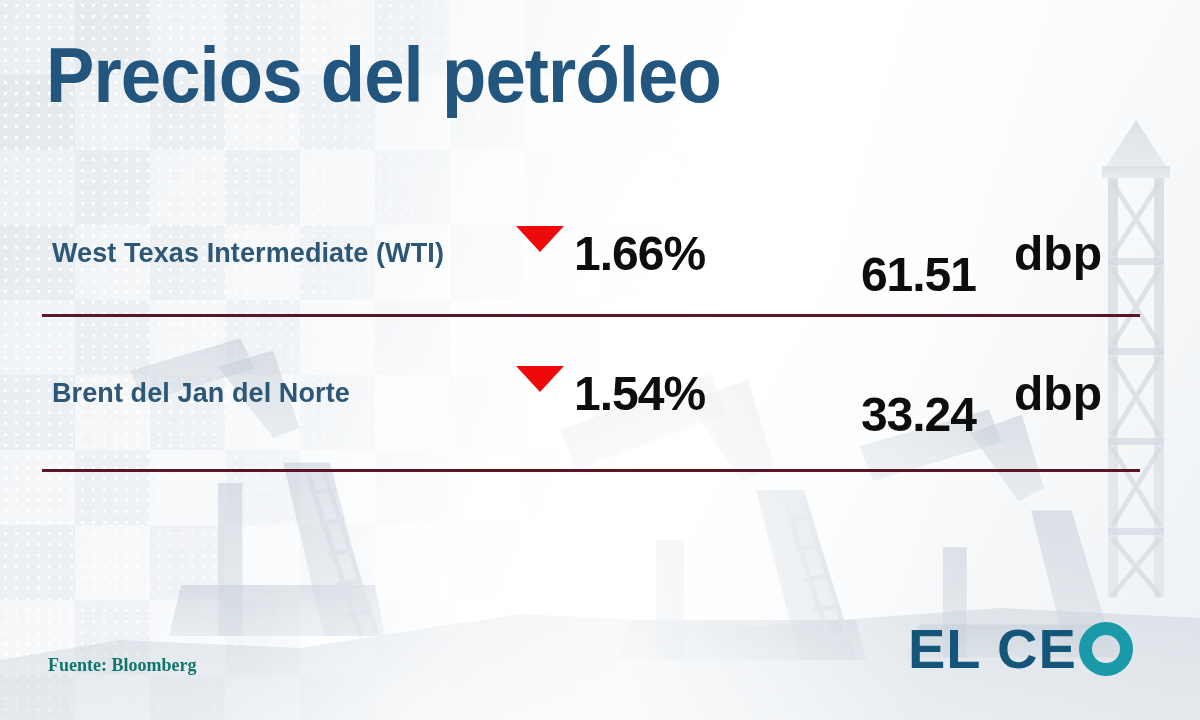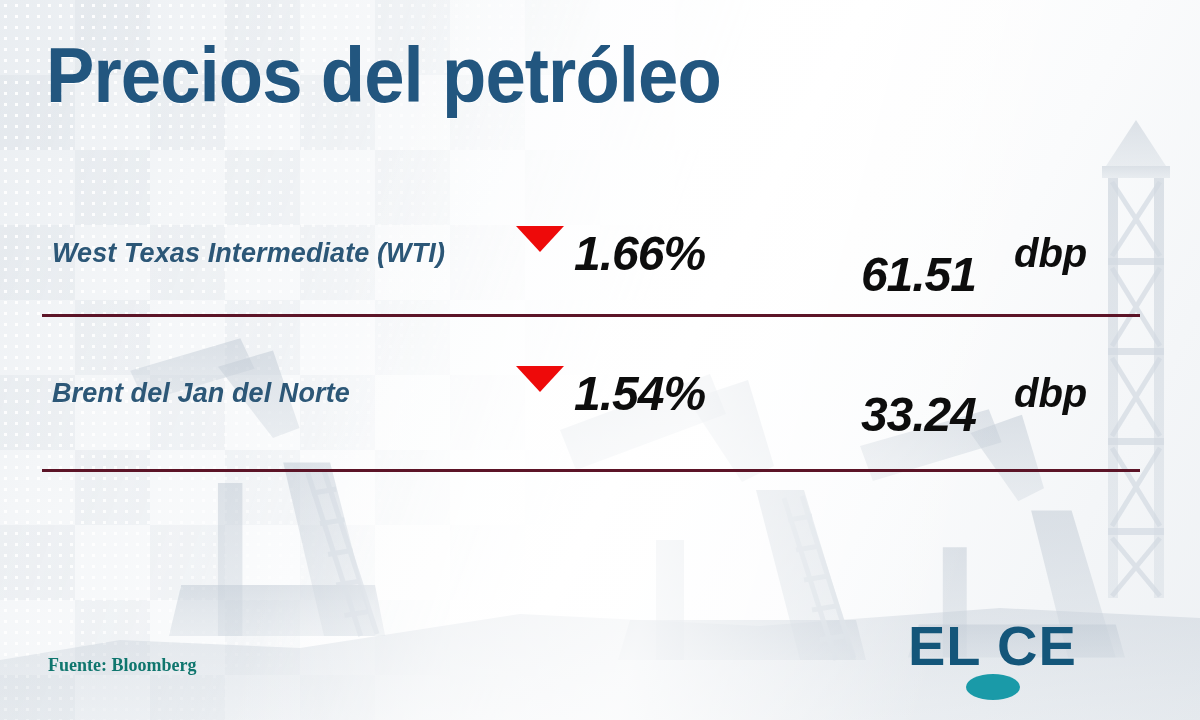--- a/index.html
+++ b/index.html
@@ -106,21 +106,20 @@
   }
 
   
   .row {
     position: absolute;
     left: 0;
     width: 1200px;
     height: 90px;
     display: flex;
     align-items: center;
-    font-style: italic;
   }
   #row-wti  { top: 208px; }
   #row-brent{ top: 348px; }
 
   .row-name {
     position: absolute;
     left: 52px;
     font-size: 27px;
     font-weight: 700;
     color: #2c5777;
@@ -156,21 +155,21 @@
     font-size: 48px;
     font-weight: 700;
     color: #0d0d0d;
     letter-spacing: -1px;
     white-space: nowrap;
     margin-top: 43px;
   }
   .row-unit {
     position: absolute;
     left: 1014px;
-    font-size: 40px;
+    font-size: 48px;
     font-weight: 700;
     color: #0d0d0d;
     white-space: nowrap;
   }
 
   .divider {
     position: absolute;
     left: 42px;
     width: 1098px;
     height: 3px;
@@ -190,21 +189,20 @@
     white-space: nowrap;
     font-family: Liberation Serif, serif;
   }
   .elceo {
     position: absolute;
     left: 908px;
     top: 618px;
     display: flex;
     align-items: center;
     height: 62px;
-    flex-direction: column;
   }
   .elceo-word {
     font-size: 56px;
     font-weight: 700;
     color: #14567a;
     letter-spacing: 1px;
     line-height: 1;
   }
   .elceo-o {
     width: 54px;

